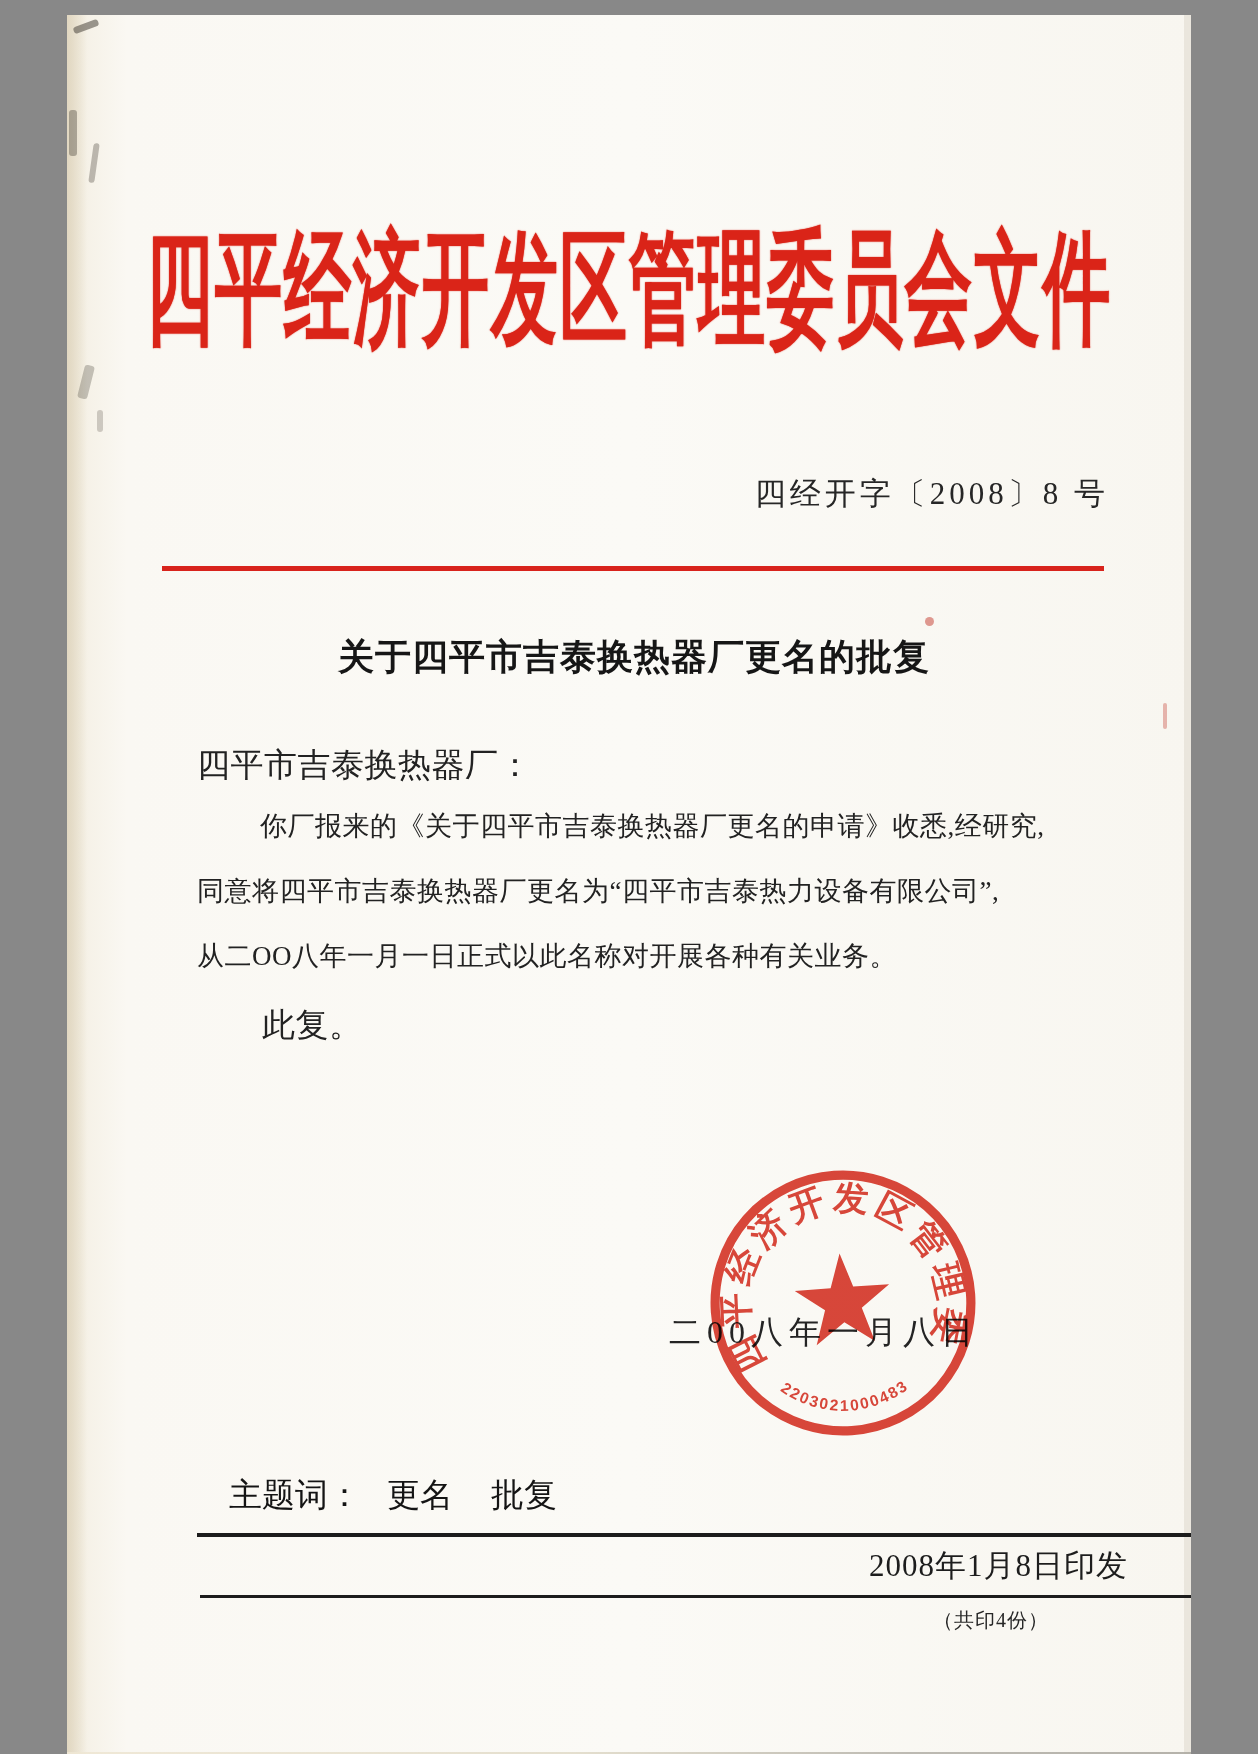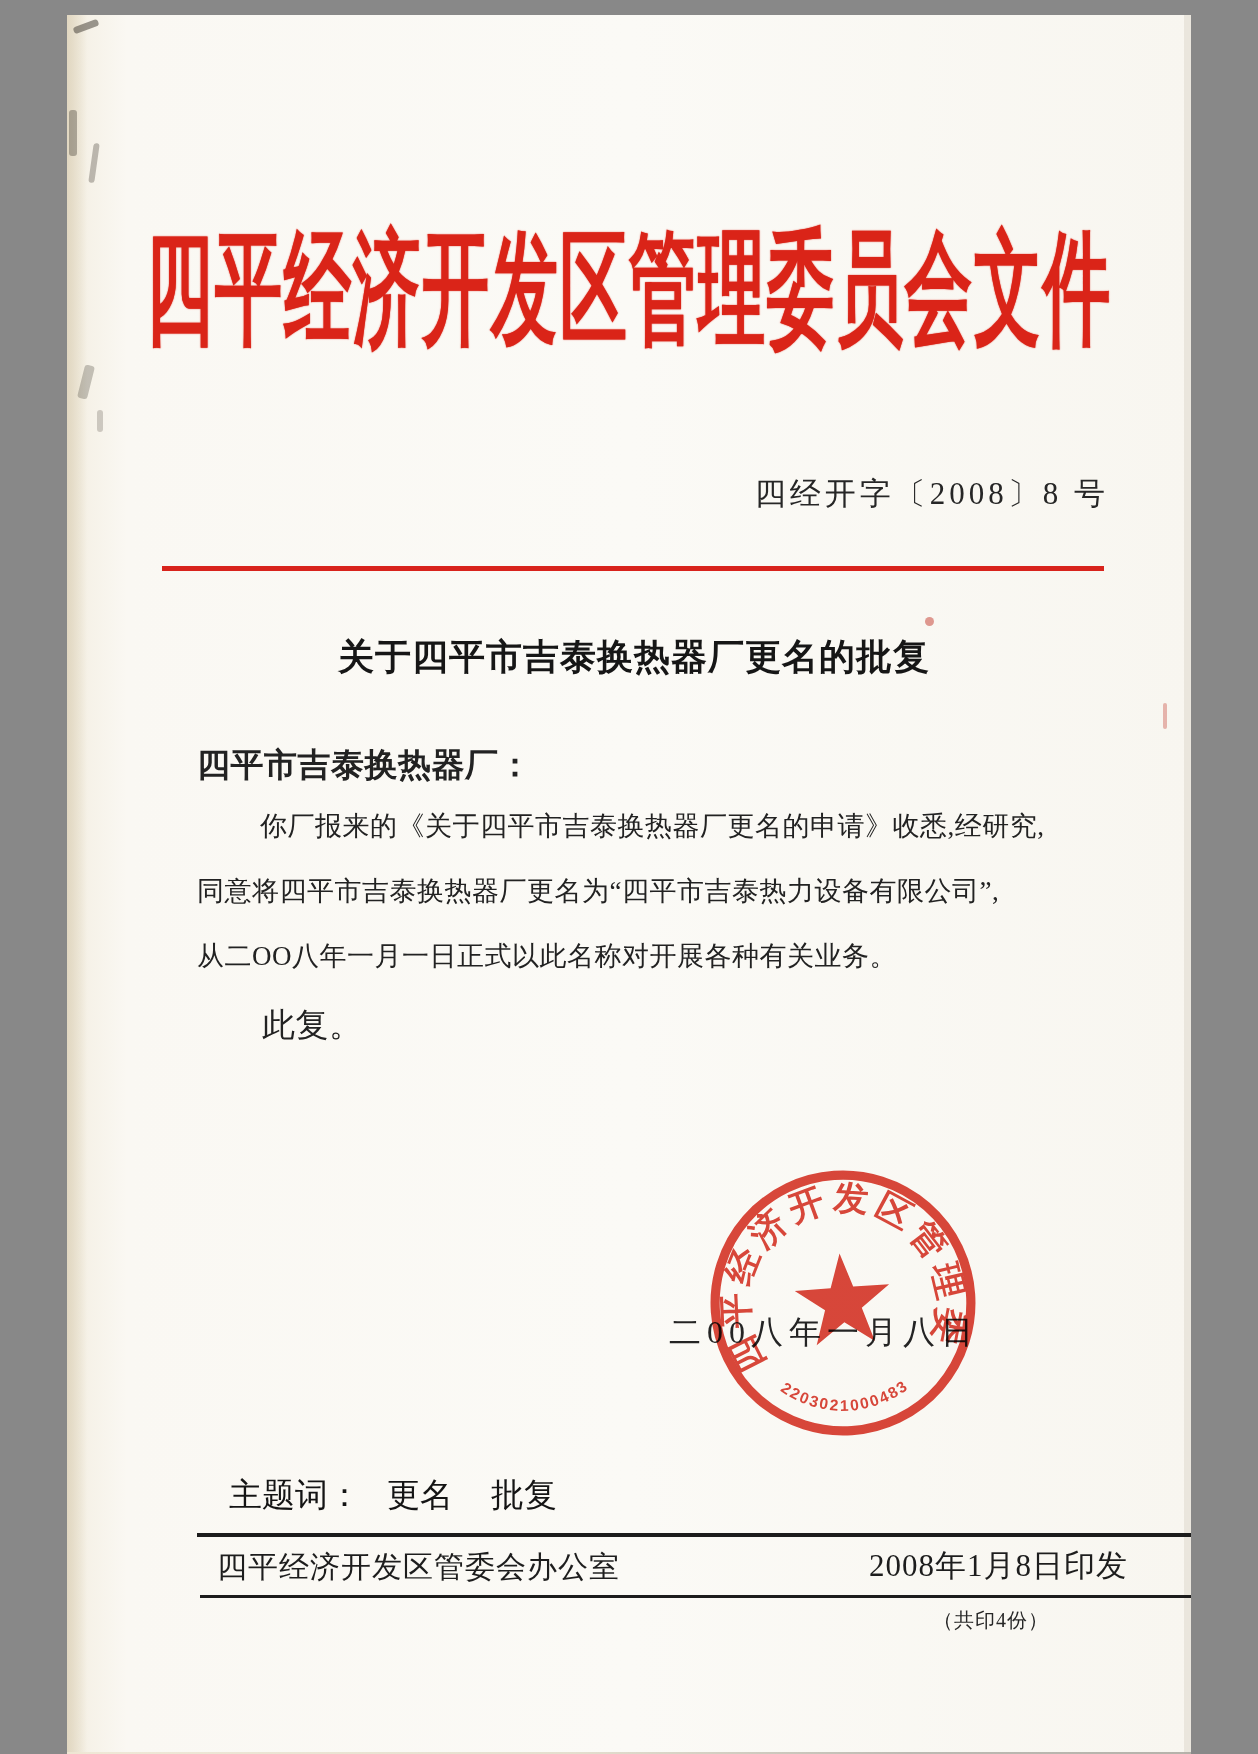--- a/index.html
+++ b/index.html
@@ -42,21 +42,21 @@
   }
   .content{position:absolute;left:92px;top:0;width:950px;height:100%;}
   .doc-number{position:absolute;left:0;top:458px;width:100%;text-align:right;
     font-size:31px;letter-spacing:4px;color:#262626;}
   .red-rule{position:absolute;left:95px;top:551px;width:942px;height:5px;background:#d8231c;}
   .doc-title{position:absolute;left:0;top:618px;width:100%;text-align:center;
     font-size:36px;font-weight:bold;letter-spacing:1px;color:#161616;}
 
   
   .body-line{position:absolute;font-size:27px;letter-spacing:.5px;color:#222;white-space:nowrap;}
-  .salutation{left:130px;top:728px;font-size:33px;font-weight:bold;}
+  .salutation{left:130px;top:728px;font-size:33px;}
   .line0{left:193px;top:793px;}
   .line1{left:130px;top:858px;}
   .line2{left:130px;top:923px;}
   .closing{left:195px;top:988px;font-size:33px;}
 
   .sign-date{position:absolute;left:602px;top:1296px;font-size:32px;letter-spacing:6px;
     color:#242424;white-space:nowrap;z-index:1;}
 
   
   .seal{position:absolute;left:638px;top:1150px;width:276px;height:276px;
@@ -124,18 +124,17 @@
     <text font-size="17" font-weight="bold" fill="#d9382b" letter-spacing="1" font-family="Liberation Sans, DejaVu Sans, sans-serif">
       <textPath href="#arcBottom" startOffset="0" textLength="150" lengthAdjust="spacing">2203021000483</textPath>
     </text>
   </svg>
 
   <div class="keywords-row">
     <span>主题词：</span><span class="kw kw-first">更名</span><span class="kw">批复</span>
   </div>
 
   <div class="rule rule1"></div>
-  <div class="footer-office">四平经济开发区管委会办公室</div>
   <div class="footer-date">2008年1月8日印发</div>
   <div class="rule rule2"></div>
   <div class="copies">（共印4份）</div>
 
 </div>
 
 </body></html>

